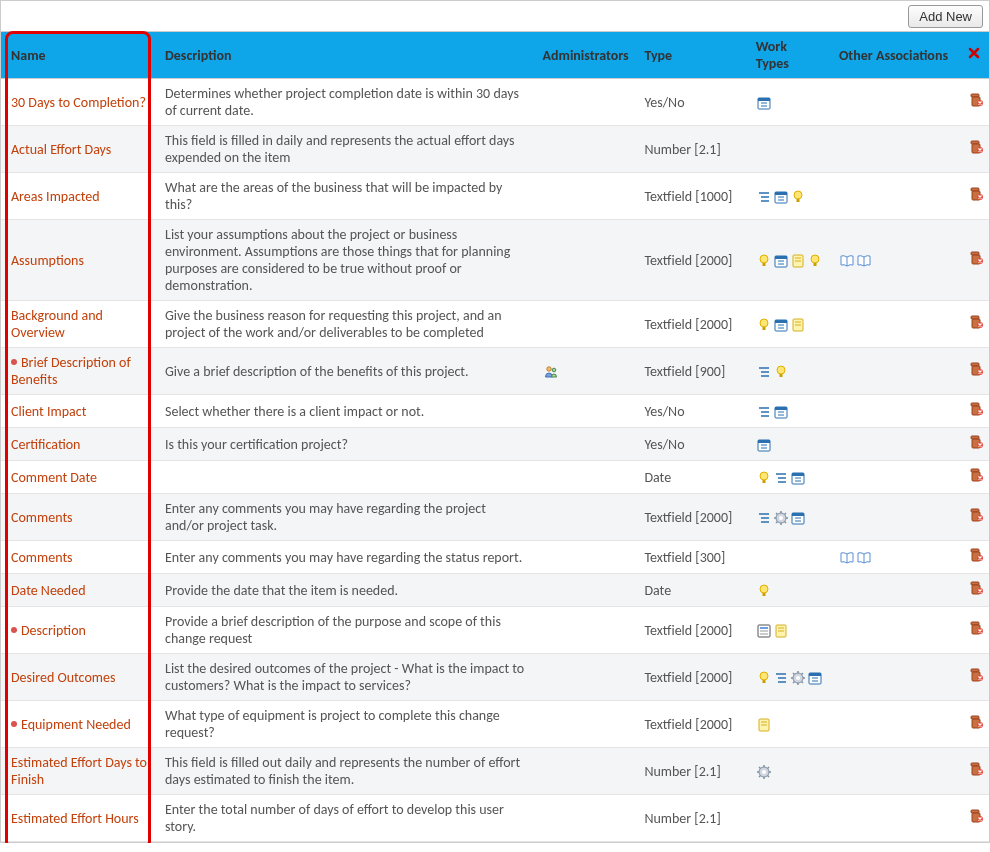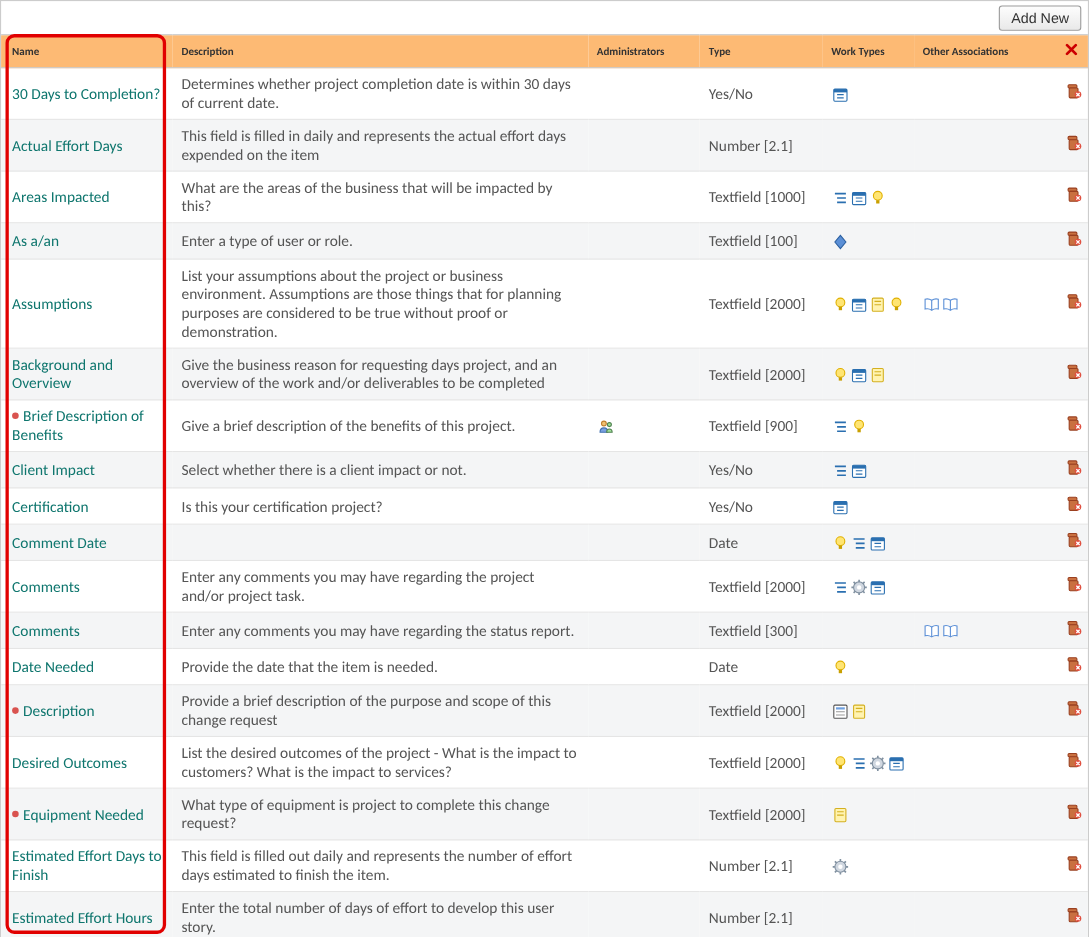--- a/index.html
+++ b/index.html
@@ -1,27 +1,27 @@
 <!DOCTYPE html>
 <html><head>
 <meta charset="utf-8">
 <style>
   * { box-sizing: border-box; margin: 0; padding: 0; }
   body { font-family: Calibri, "Segoe UI", Arial, sans-serif; font-size: 14px; color: #333; background: #fff; }
   .outer { width: 990px; border: 1px solid #ccc; position: relative; }
   .toolbar { height: 30px; display: flex; justify-content: flex-end; align-items: center; padding: 3px 6px; }
   .add-new-btn { background: linear-gradient(#fdfdfd,#e9e9e9); border: 1px solid #999; border-radius: 3px; padding: 3px 10px; font-size: 13px; color: #333; cursor: pointer; }
   table { width: 100%; border-collapse: collapse; table-layout: fixed; }
-  th { text-align: left; font-weight: bold; color: #333; padding: 6px 8px; border-top: 1px solid #ccc; border-bottom: 1px solid #ccc; background: #fdba74; font-size: 10px; }
+  th { text-align: left; font-weight: bold; color: #333; padding: 6px 8px; border-top: 1px solid #ccc; border-bottom: 1px solid #ccc; background: #0ea5e9; font-size: 14px; }
   th:first-child { padding-left: 10px; }
   th.del-col { color: #c00; font-weight: bold; text-align: center; padding: 6px 4px; }
   td { padding: 6px 8px; border-bottom: 1px solid #e5e5e5; vertical-align: middle; font-size: 14px; color: #555; }
   td:first-child { padding-left: 10px; }
   tbody tr:nth-child(even) td { background: #f4f5f6; }
-  a.name-link { color: #0f766e; text-decoration: none; }
+  a.name-link { color: #c2410c; text-decoration: none; }
   .req-dot { display: inline-block; width: 6px; height: 6px; background: #d9534f; border-radius: 50%; margin-right: 4px; position: relative; top: -2px; }
   .col-name { width: 150px; }
   .col-desc { width: 363px; }
   .col-admin { width: 98px; }
   .col-type { width: 107px; }
   .col-work { width: 80px; }
   .col-other { width: 124px; }
   .col-del { width: 28px; }
   .icons { white-space: nowrap; }
   .icons svg { margin-right: 1px; vertical-align: middle; }
@@ -116,36 +116,20 @@
             </svg></td>
           <td class="other-cell icons"></td>
           <td class="del-cell"><svg width="16" height="16" viewBox="0 0 16 16" style="cursor:pointer">
               <rect x="3" y="2" width="8" height="3" rx="1" fill="#c97040" stroke="#9a4020"></rect>
               <rect x="4" y="5" width="8" height="9" rx="1" fill="#c97040" stroke="#9a4020"></rect>
               <circle cx="12" cy="11" r="3" fill="#e05040"></circle>
               <path d="M10.5 9.5 L13.5 12.5 M13.5 9.5 L10.5 12.5" stroke="#fff" stroke-width="1.2"></path>
             </svg></td>
         </tr>
         <tr>
-          <td><a href="#" class="name-link">As a/an</a></td>
-          <td>Enter a type of user or role.</td>
-          <td class="admin-cell icons"></td>
-          <td>Textfield [100]</td>
-          <td class="worktypes-cell icons"><svg width="16" height="16" viewBox="0 0 16 16">
-              <path d="M8 2 L13 8 L8 14 L3 8 Z" fill="#5b8fd6" stroke="#2a5fa0"></path>
-            </svg></td>
-          <td class="other-cell icons"></td>
-          <td class="del-cell"><svg width="16" height="16" viewBox="0 0 16 16" style="cursor:pointer">
-              <rect x="3" y="2" width="8" height="3" rx="1" fill="#c97040" stroke="#9a4020"></rect>
-              <rect x="4" y="5" width="8" height="9" rx="1" fill="#c97040" stroke="#9a4020"></rect>
-              <circle cx="12" cy="11" r="3" fill="#e05040"></circle>
-              <path d="M10.5 9.5 L13.5 12.5 M13.5 9.5 L10.5 12.5" stroke="#fff" stroke-width="1.2"></path>
-            </svg></td>
-        </tr>
-        <tr>
           <td><a href="#" class="name-link">Assumptions</a></td>
           <td>List your assumptions about the project or business environment. Assumptions are those things that for planning purposes are considered to be true without proof or demonstration.</td>
           <td class="admin-cell icons"></td>
           <td>Textfield [2000]</td>
           <td class="worktypes-cell icons"><svg width="16" height="16" viewBox="0 0 16 16">
               <circle cx="8" cy="6" r="4" fill="#ffe573" stroke="#e0b000"></circle>
               <rect x="6.5" y="10" width="3" height="3" fill="#c9a000"></rect>
             </svg><svg width="16" height="16" viewBox="0 0 16 16">
               <rect x="2" y="3" width="12" height="11" rx="1" fill="#fff" stroke="#2a6fb0"></rect>
               <rect x="2" y="3" width="12" height="3" fill="#2a6fb0"></rect>
@@ -168,21 +152,21 @@
             </svg></td>
           <td class="del-cell"><svg width="16" height="16" viewBox="0 0 16 16" style="cursor:pointer">
               <rect x="3" y="2" width="8" height="3" rx="1" fill="#c97040" stroke="#9a4020"></rect>
               <rect x="4" y="5" width="8" height="9" rx="1" fill="#c97040" stroke="#9a4020"></rect>
               <circle cx="12" cy="11" r="3" fill="#e05040"></circle>
               <path d="M10.5 9.5 L13.5 12.5 M13.5 9.5 L10.5 12.5" stroke="#fff" stroke-width="1.2"></path>
             </svg></td>
         </tr>
         <tr>
           <td><a href="#" class="name-link">Background and Overview</a></td>
-          <td>Give the business reason for requesting days project, and an overview of the work and/or deliverables to be completed</td>
+          <td>Give the business reason for requesting this project, and an project of the work and/or deliverables to be completed</td>
           <td class="admin-cell icons"></td>
           <td>Textfield [2000]</td>
           <td class="worktypes-cell icons"><svg width="16" height="16" viewBox="0 0 16 16">
               <circle cx="8" cy="6" r="4" fill="#ffe573" stroke="#e0b000"></circle>
               <rect x="6.5" y="10" width="3" height="3" fill="#c9a000"></rect>
             </svg><svg width="16" height="16" viewBox="0 0 16 16">
               <rect x="2" y="3" width="12" height="11" rx="1" fill="#fff" stroke="#2a6fb0"></rect>
               <rect x="2" y="3" width="12" height="3" fill="#2a6fb0"></rect>
               <line x1="5" y1="8" x2="11" y2="8" stroke="#2a6fb0"></line>
               <line x1="5" y1="11" x2="11" y2="11" stroke="#2a6fb0"></line>

